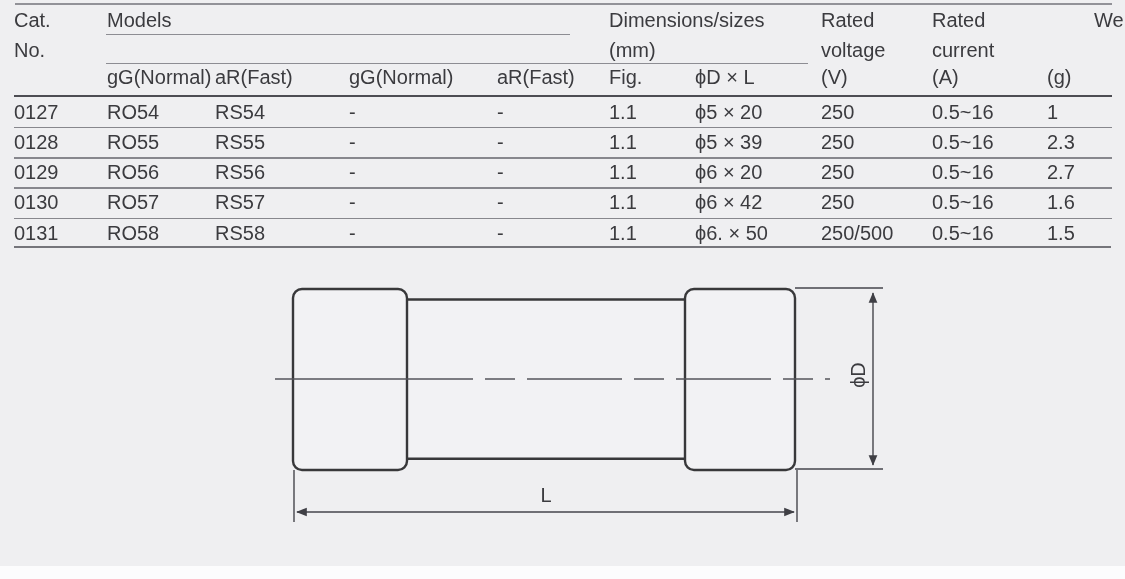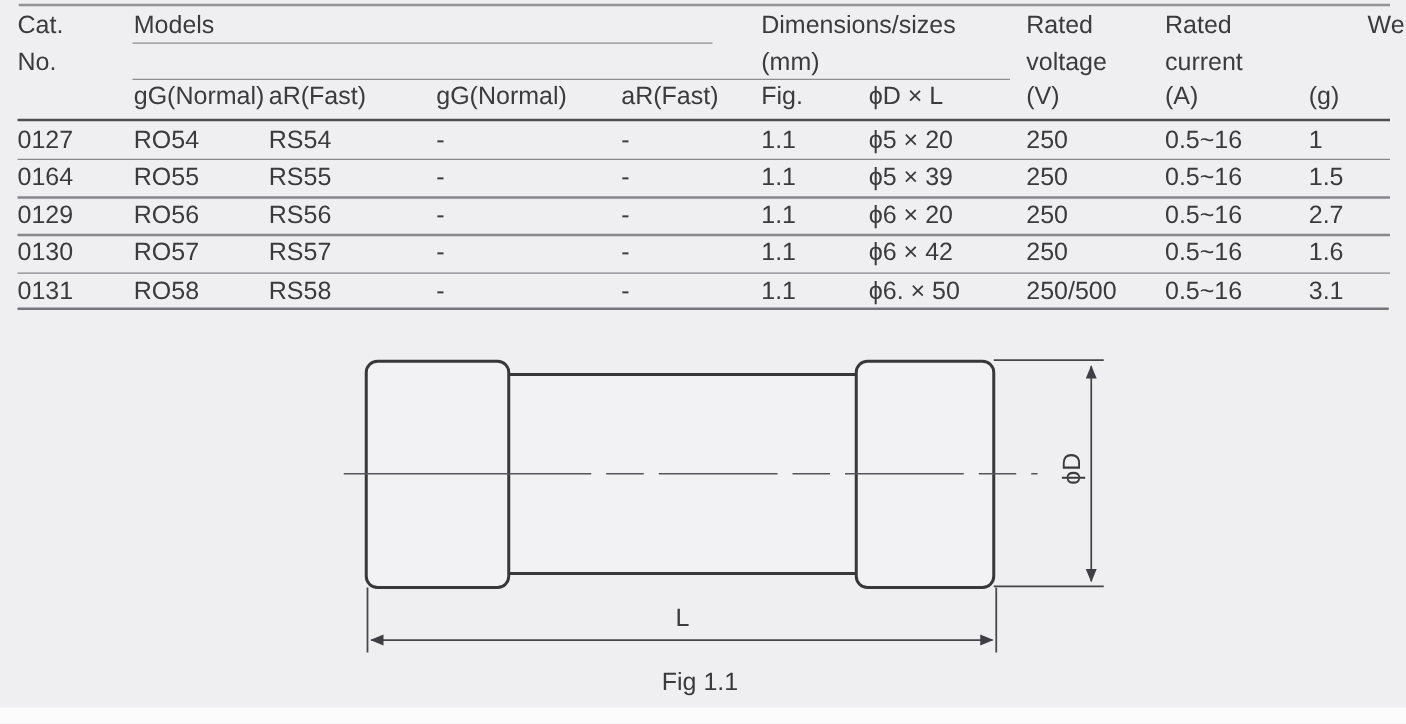--- a/index.html
+++ b/index.html
@@ -82,30 +82,30 @@
     <div class="cell x-ar">RS54</div>
     <div class="cell x-xgg">-</div>
     <div class="cell x-xar">-</div>
     <div class="cell x-fig">1.1</div>
     <div class="cell x-dxl">ϕ5 × 20</div>
     <div class="cell x-v">250</div>
     <div class="cell x-a">0.5~16</div>
     <div class="cell x-w">1</div>
   </div>
   <div class="drow r1">
-    <div class="cell x-cat">0164</div>
+    <div class="cell x-cat">0128</div>
     <div class="cell x-gg">RO55</div>
     <div class="cell x-ar">RS55</div>
     <div class="cell x-xgg">-</div>
     <div class="cell x-xar">-</div>
     <div class="cell x-fig">1.1</div>
     <div class="cell x-dxl">ϕ5 × 39</div>
     <div class="cell x-v">250</div>
     <div class="cell x-a">0.5~16</div>
-    <div class="cell x-w">1.5</div>
+    <div class="cell x-w">2.3</div>
   </div>
   <div class="drow r2">
     <div class="cell x-cat">0129</div>
     <div class="cell x-gg">RO56</div>
     <div class="cell x-ar">RS56</div>
     <div class="cell x-xgg">-</div>
     <div class="cell x-xar">-</div>
     <div class="cell x-fig">1.1</div>
     <div class="cell x-dxl">ϕ6 × 20</div>
     <div class="cell x-v">250</div>
@@ -127,21 +127,21 @@
   <div class="drow r4">
     <div class="cell x-cat">0131</div>
     <div class="cell x-gg">RO58</div>
     <div class="cell x-ar">RS58</div>
     <div class="cell x-xgg">-</div>
     <div class="cell x-xar">-</div>
     <div class="cell x-fig">1.1</div>
     <div class="cell x-dxl">ϕ6. × 50</div>
     <div class="cell x-v">250/500</div>
     <div class="cell x-a">0.5~16</div>
-    <div class="cell x-w">3.1</div>
+    <div class="cell x-w">1.5</div>
   </div>
 
   <svg width="660" height="300" viewBox="0 0 660 300">
     <defs>
       <marker id="ah" viewBox="0 0 10 10" refX="9.2" refY="5" markerWidth="10" markerHeight="7.6" orient="auto-start-reverse">
         <path d="M0,0.9 L10,5 L0,9.1 z" fill="#3f3f45"></path>
       </marker>
     </defs>
 
     <rect x="151" y="29" width="280" height="161" fill="#f2f2f4" stroke="none"></rect>
@@ -158,16 +158,15 @@
     <line x1="540" y1="199" x2="628" y2="199" stroke="#45454b" stroke-width="1.4"></line>
     <line x1="618" y1="23" x2="618" y2="195" stroke="#45454b" stroke-width="1.4" marker-start="url(#ah)" marker-end="url(#ah)"></line>
 
     <line x1="39" y1="200" x2="39" y2="252" stroke="#45454b" stroke-width="1.4"></line>
     <line x1="542" y1="200" x2="542" y2="252" stroke="#45454b" stroke-width="1.4"></line>
     <line x1="42" y1="242" x2="539" y2="242" stroke="#45454b" stroke-width="1.4" marker-start="url(#ah)" marker-end="url(#ah)"></line>
   </svg>
 
   <div class="fig-label phid">ϕD</div>
   <div class="fig-label llab">L</div>
-  <div class="fig-label figcap">Fig 1.1</div>
 
   <div class="whitestrip"></div>
 </div>
 
 </body></html>

